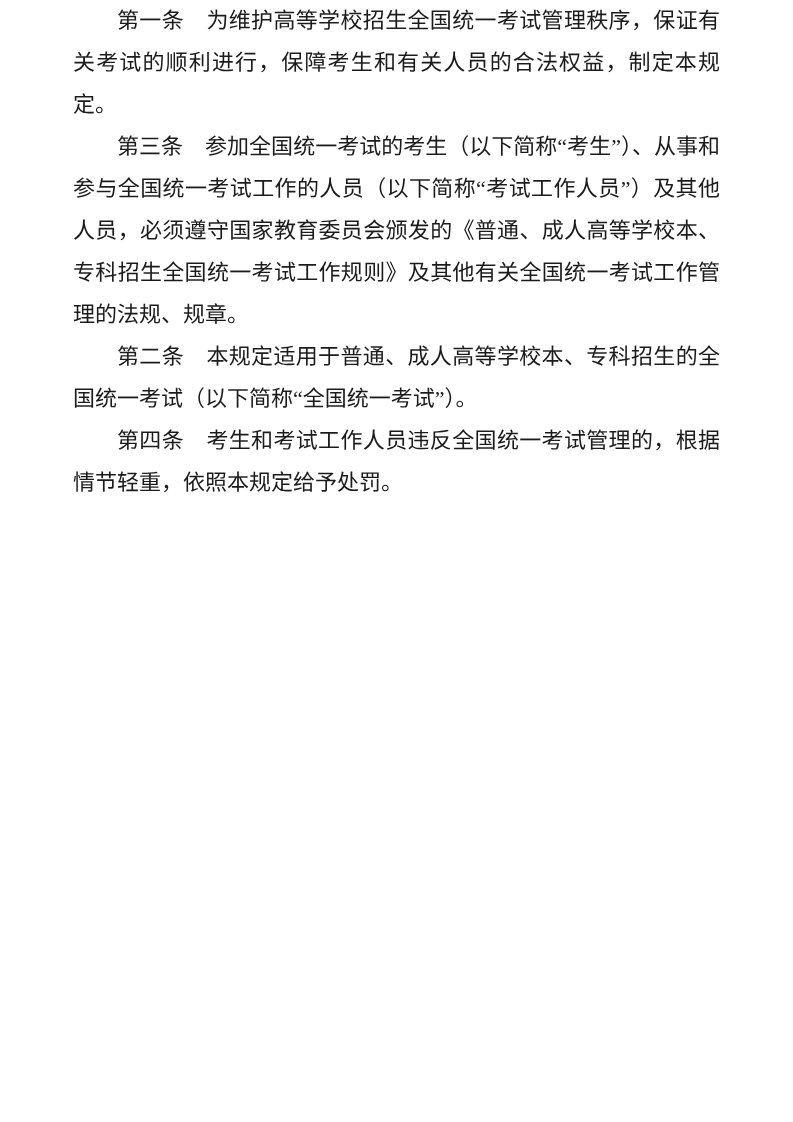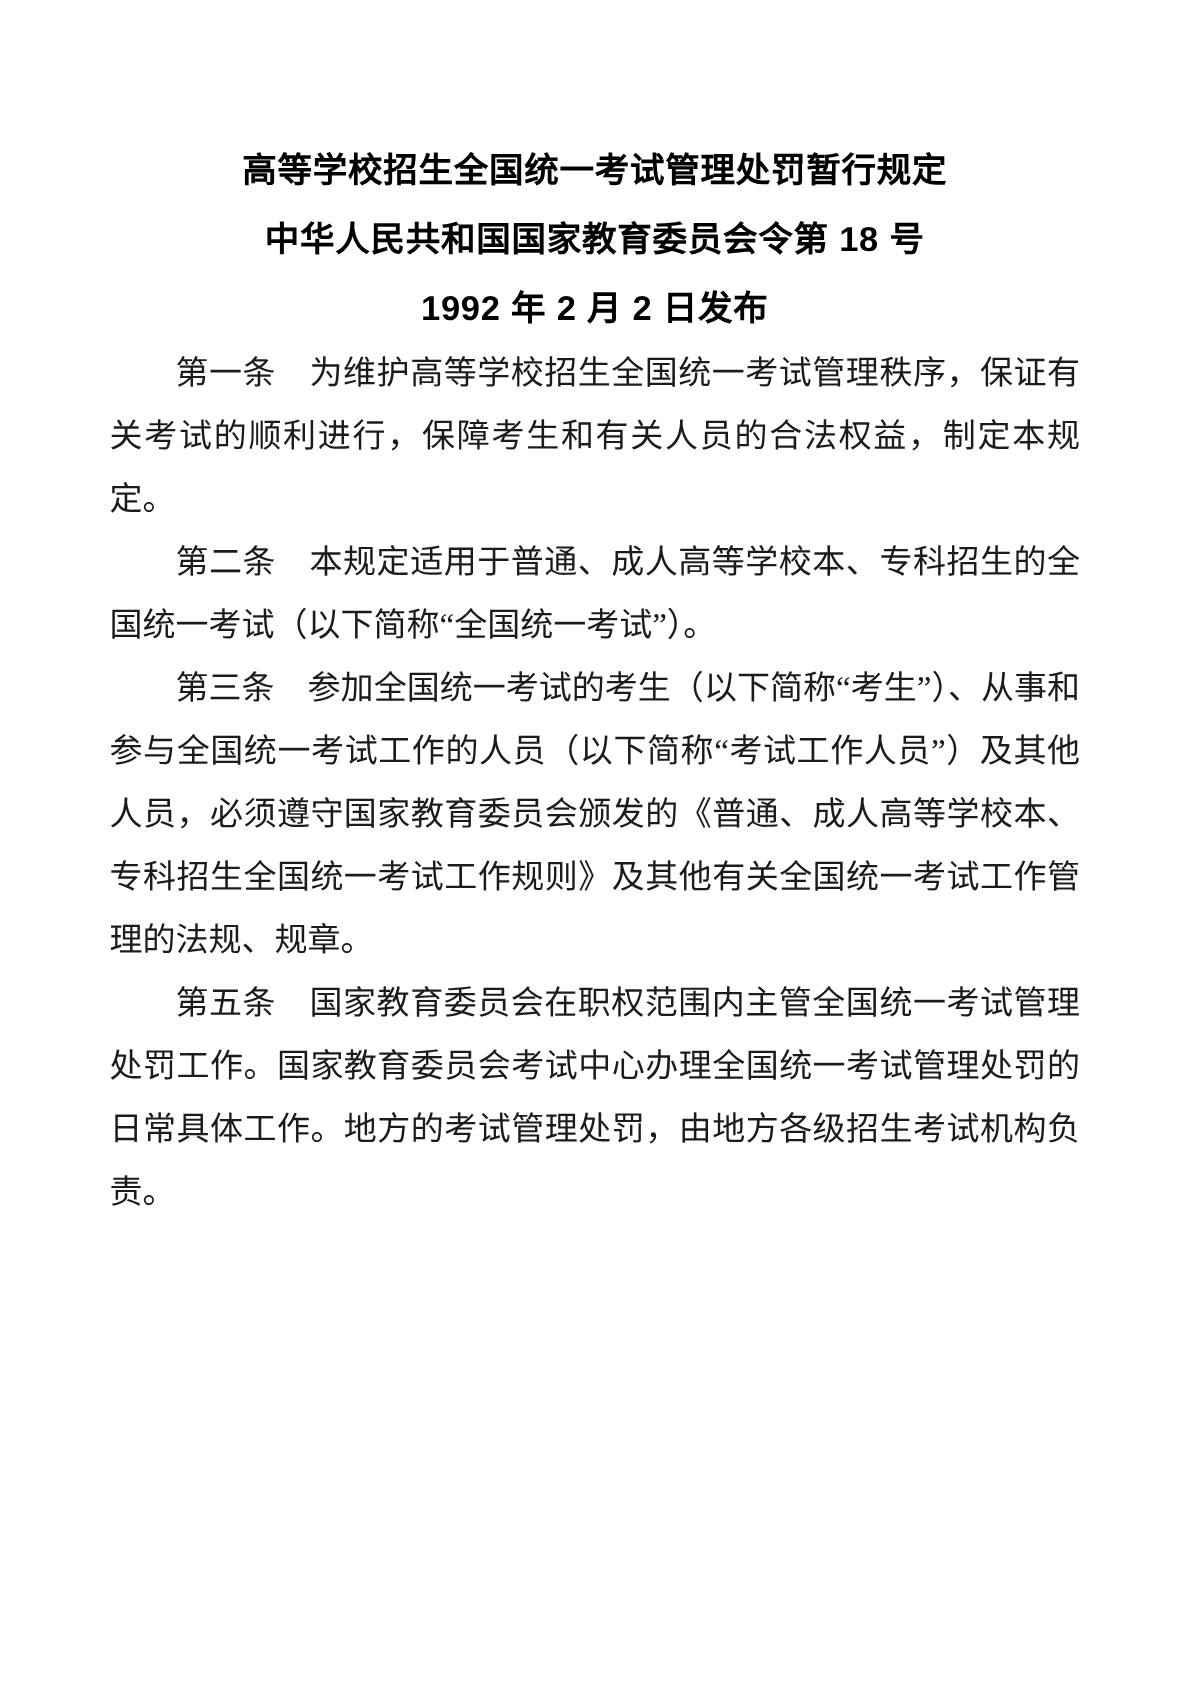--- a/index.html
+++ b/index.html
@@ -48,27 +48,22 @@
     margin: 0;
     padding: 0;
     text-indent: 2em;
   }
 </style>
 </head>
 <body>
 
 <div class="page">
 
-  <div class="title-block">
-    <div class="title-line">高等学校招生全国统一考试管理处罚暂行规定</div>
-    <div class="title-line">中华人民共和国国家教育委员会令第 18 号</div>
-    <div class="title-line">1992 年 2 月 2 日发布</div>
-  </div>
 
 
   <div class="doc-body">
     <p>第一条　为维护高等学校招生全国统一考试管理秩序，保证有关考试的顺利进行，保障考生和有关人员的合法权益，制定本规定。</p>
+    <p>第三条　参加全国统一考试的考生（以下简称“考生”）、从事和参与全国统一考试工作的人员（以下简称“考试工作人员”）及其他人员，必须遵守国家教育委员会颁发的《普通、成人高等学校本、专科招生全国统一考试工作规则》及其他有关全国统一考试工作管理的法规、规章。</p>
     <p>第二条　本规定适用于普通、成人高等学校本、专科招生的全国统一考试（以下简称“全国统一考试”）。</p>
-    <p>第三条　参加全国统一考试的考生（以下简称“考生”）、从事和参与全国统一考试工作的人员（以下简称“考试工作人员”）及其他人员，必须遵守国家教育委员会颁发的《普通、成人高等学校本、专科招生全国统一考试工作规则》及其他有关全国统一考试工作管理的法规、规章。</p>
-    <p>第五条　国家教育委员会在职权范围内主管全国统一考试管理处罚工作。国家教育委员会考试中心办理全国统一考试管理处罚的日常具体工作。地方的考试管理处罚，由地方各级招生考试机构负责。</p>
+    <p>第四条　考生和考试工作人员违反全国统一考试管理的，根据情节轻重，依照本规定给予处罚。</p>
   </div>
 
 </div>
 
 </body></html>

